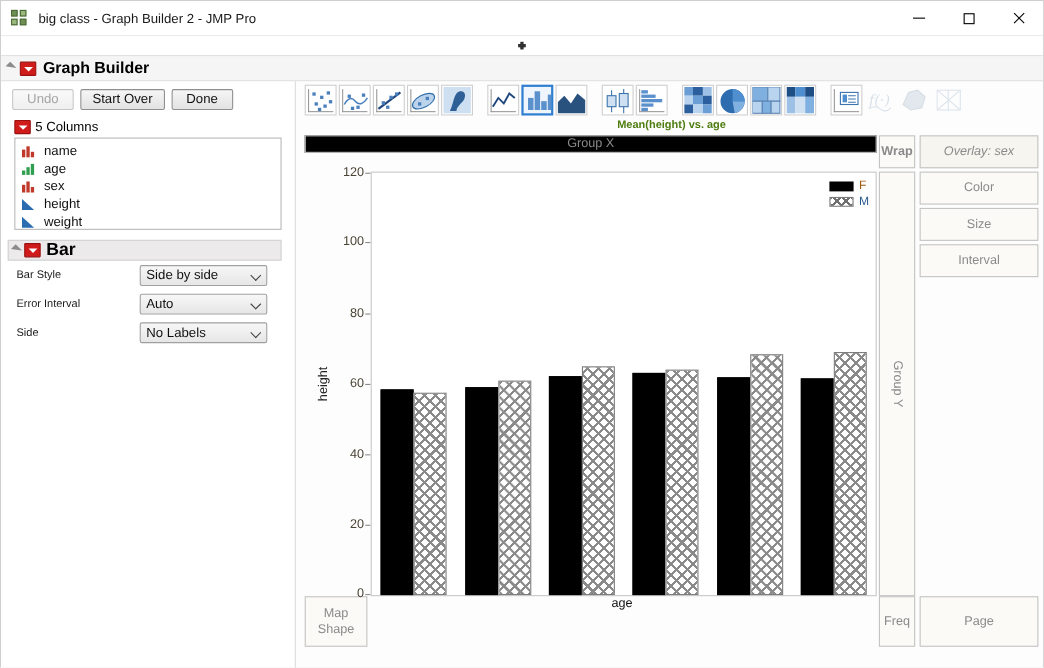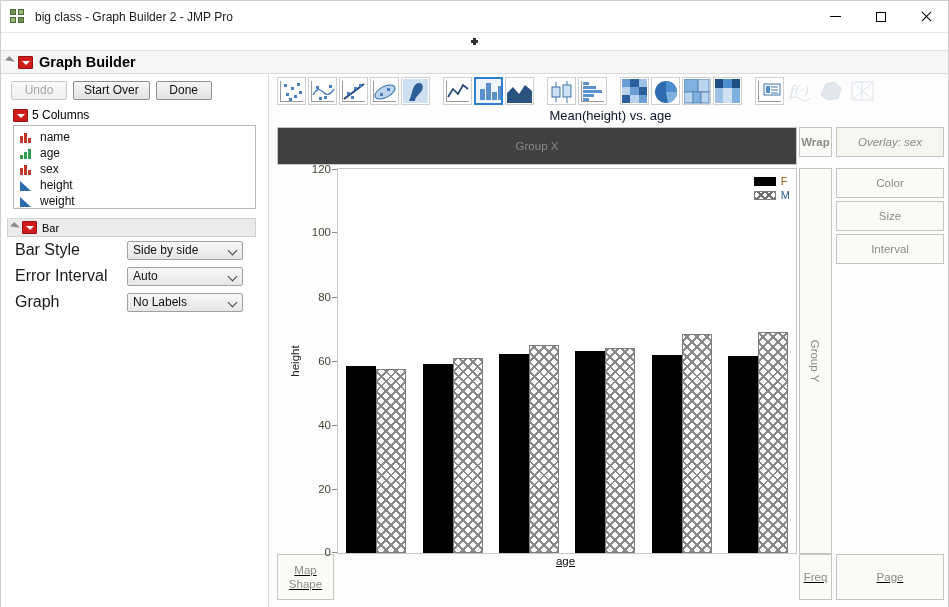--- a/index.html
+++ b/index.html
@@ -67,46 +67,46 @@
   .ic.ordinal i:nth-child(1){left:0;height:4px;}
   .ic.ordinal i:nth-child(2){left:4px;height:7px;}
   .ic.ordinal i:nth-child(3){left:8px;height:10px;}
   .ic.cont{}
   .ic.cont i{position:absolute;left:0;bottom:0;width:0;height:0;border-left:11px solid #2b6cb0;border-top:10px solid transparent;}
 
   
   .group-head{display:flex;align-items:center;margin:9px 12px 0 6px;height:19px;background:#eceaea;border:1px solid #d2d2d2;box-sizing:border-box;padding-left:4px;}
   .group-head .tri-open{margin-right:4px;}
   .group-head .red-disc{margin-right:5px;}
-  .group-head .gname{font-weight:normal;font-size:11px;}
+  .group-head .gname{font-weight:bold;font-size:16px;}
   .opt-row{display:flex;align-items:center;height:26px;padding-left:14px;}
-  .opt-label{width:112px;font-size:16px;color:#1a1a1a;}
+  .opt-label{width:112px;font-size:10px;color:#1a1a1a;}
   .combo{width:116px;height:19px;background:linear-gradient(#f7f7f7,#e6e6e6);border:1px solid #a0a0a0;border-radius:2px;
          display:flex;align-items:center;box-sizing:border-box;padding-left:5px;position:relative;font-size:12px;color:#111;}
   .combo .chev{position:absolute;right:6px;top:5px;width:6px;height:6px;border-right:1.5px solid #444;border-bottom:1.5px solid #444;transform:rotate(45deg);}
   .var-tri{width:0;height:0;border-left:7px solid #9a9a9a;border-top:5px solid transparent;border-bottom:5px solid transparent;margin-left:2px;}
 
   
   .gtoolbar{display:flex;align-items:center;height:34px;padding-left:8px;gap:2px;}
   .ticon{width:29px;height:28px;border:1px solid #cfcfcf;background:#fff;box-sizing:border-box;position:relative;overflow:hidden;}
   .ticon.sel{border:2px solid #2f7fd0;background:#eef5fd;}
   .ticon.flat{border:none;background:transparent;}
   .ticon.dim{opacity:.38;}
   .tsep{width:9px;}
   .corner{position:absolute;left:2px;bottom:2px;width:22px;height:20px;border-left:1px solid #9a9a9a;border-bottom:1px solid #9a9a9a;}
   .dot{position:absolute;width:3px;height:3px;background:#4a7fbd;}
   .sbar{position:absolute;bottom:3px;background:#5a90cc;}
 
   
   .chart-wrap{position:absolute;left:8px;right:4px;top:34px;bottom:2px;}
-  .chart-title{text-align:center;font-weight:normal;font-size:13px;margin:0 0 4px 0;color:#0f172a;}
+  .chart-title{text-align:center;font-weight:bold;font-size:10px;margin:0 0 4px 0;color:#4d7c0f;}
   .dz-row{display:flex;}
   .dz{border:1px solid #c4c4c4;background:#fbfaf7;color:#8a8a8a;display:flex;align-items:center;justify-content:center;
       font-size:11.5px;box-sizing:border-box;}
-  .groupx{flex:1 1 auto;height:38px;background:#404040;}
+  .groupx{flex:1 1 auto;height:16px;background:#000000;}
   .wrap-dz{width:33px;height:30px;margin-left:2px;font-weight:bold;}
   .overlay-dz{width:108px;height:30px;margin-left:4px;font-style:italic;background:#f6f5ef;}
 
   .mid-row{display:flex;margin-top:3px;}
   .plot-col{flex:1 1 auto;display:flex;}
   .yaxis{width:60px;position:relative;flex:0 0 60px;}
   .ylabel{position:absolute;left:2px;top:50%;transform:translateY(-50%) rotate(-90deg);transform-origin:center;font-size:11.5px;color:#222;white-space:nowrap;}
   .ytick{position:absolute;right:6px;font-size:11.5px;color:#4a4436;transform:translateY(-50%);}
   .ytickmark{position:absolute;right:0;width:5px;height:1px;background:#8c8c8c;}
   .plot{position:relative;flex:1 1 auto;border:1px solid #c8c8c8;background:#fff;box-sizing:border-box;height:386px;}
@@ -127,21 +127,21 @@
   .lg-txt{font-size:11px;color:#9c5a12;}
   .lg-txt.m{color:#2b5a8c;}
   .groupy-dz{width:33px;margin-left:2px;height:386px;}
   .groupy-dz span{transform:rotate(90deg);white-space:nowrap;}
   .side-col{width:108px;margin-left:4px;height:386px;display:flex;flex-direction:column;gap:3px;padding-top:0;}
   .side-dz{height:30px;width:108px;}
   .xaxis{position:relative;flex:1 1 auto;height:18px;}
   .xtick{position:absolute;top:1px;font-size:11.5px;color:#4a4436;transform:translateX(-50%);}
   .xlabel{text-align:center;font-size:11.5px;color:#111;margin-top:1px;}
 
-  .bottom-row{display:flex;align-items:flex-start;margin-top:0;text-decoration:underline;}
+  .bottom-row{display:flex;align-items:flex-start;margin-top:0;}
   .mapshape-dz{width:57px;height:46px;flex:0 0 57px;flex-direction:column;line-height:14px;text-align:center;}
   .xarea{flex:1 1 auto;}
   .freq-dz{width:33px;height:46px;margin-left:2px;}
   .page-dz{width:108px;height:46px;margin-left:4px;}
 </style>
 </head>
 <body>
 
 <div class="app">
 
@@ -246,21 +246,21 @@
         </span>
       </div>
       <div class="opt-row">
         <span class="opt-label">Error Interval</span>
         <span class="combo">
           <span>Auto</span>
           <span class="chev"></span>
         </span>
       </div>
       <div class="opt-row">
-        <span class="opt-label">Graph</span>
+        <span class="opt-label">Side</span>
         <span class="combo">
           <span>No Labels</span>
           <span class="chev"></span>
         </span>
       </div>
     </div>
 
     <div class="right-pane">
 
       <div class="gtoolbar">

